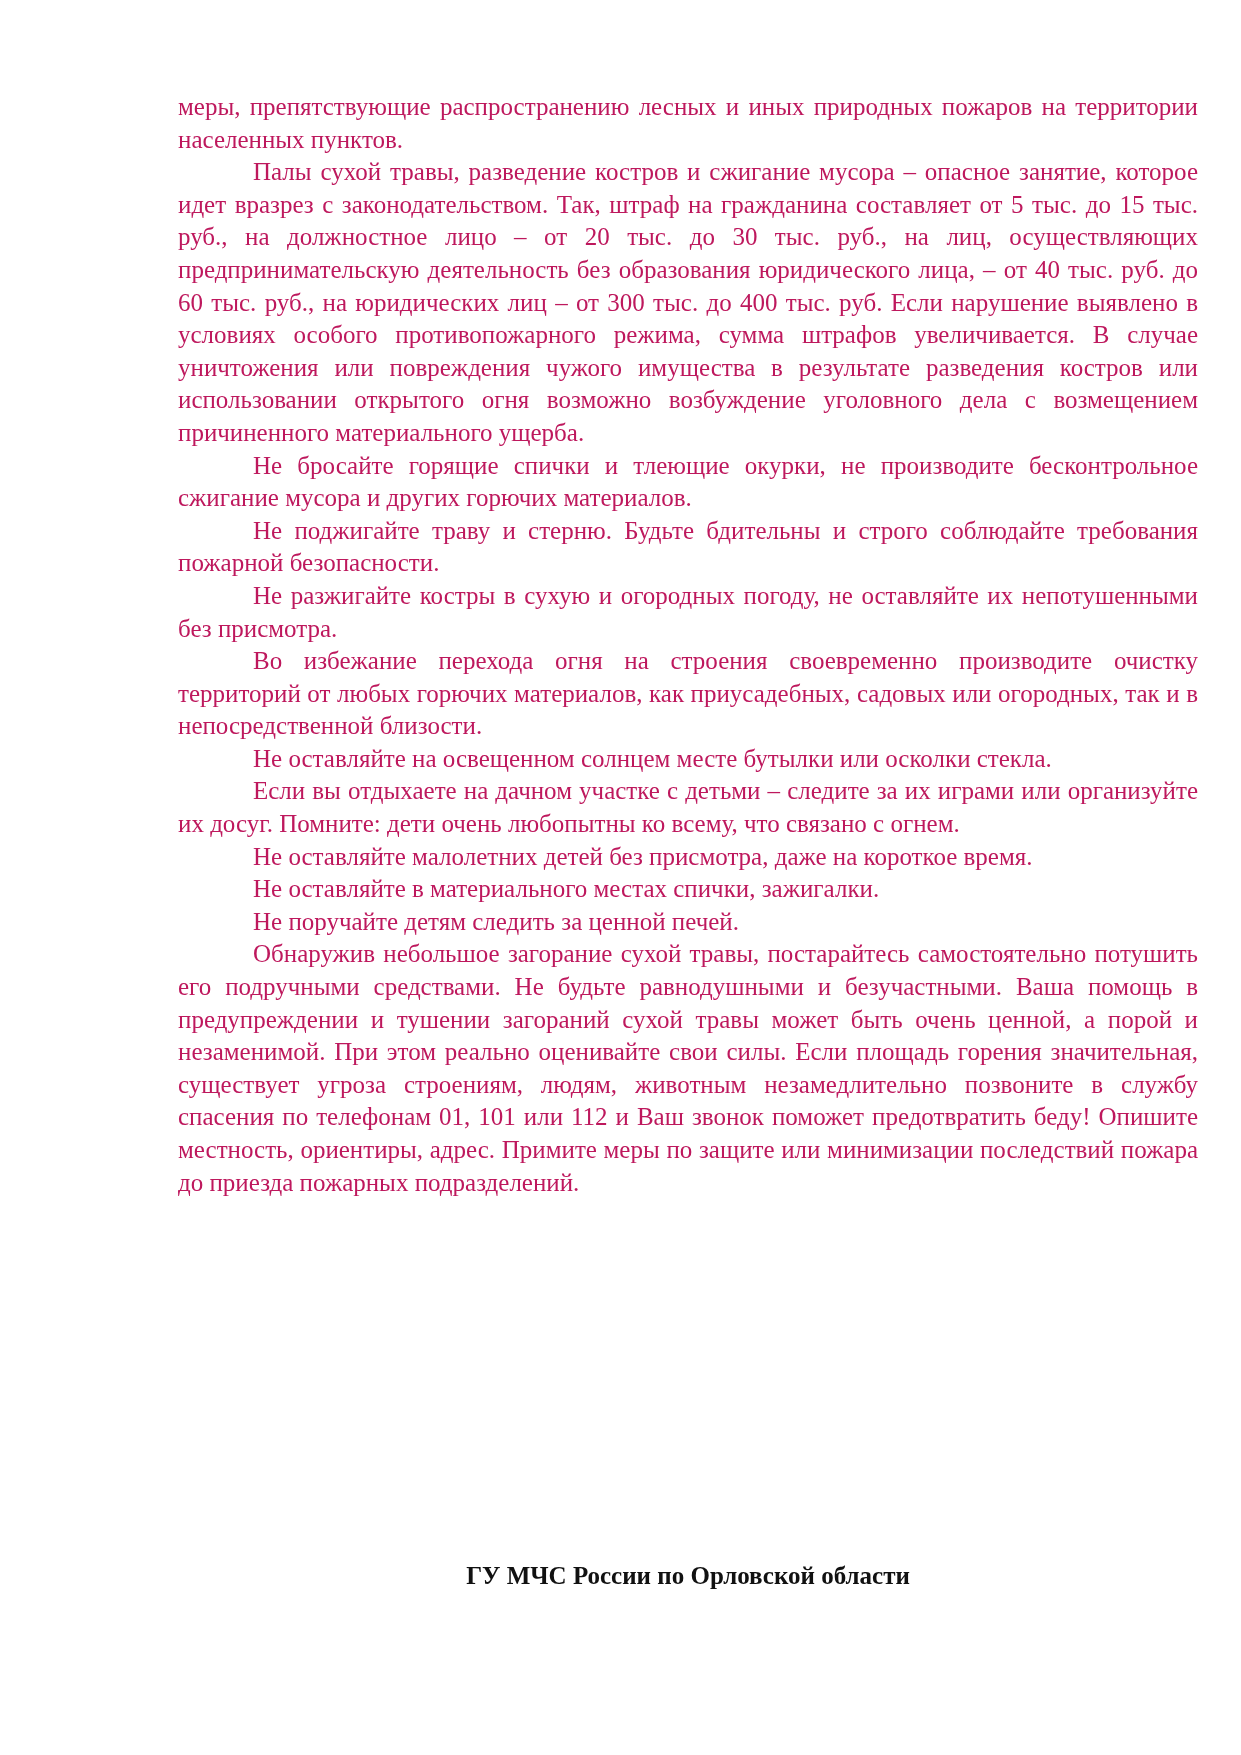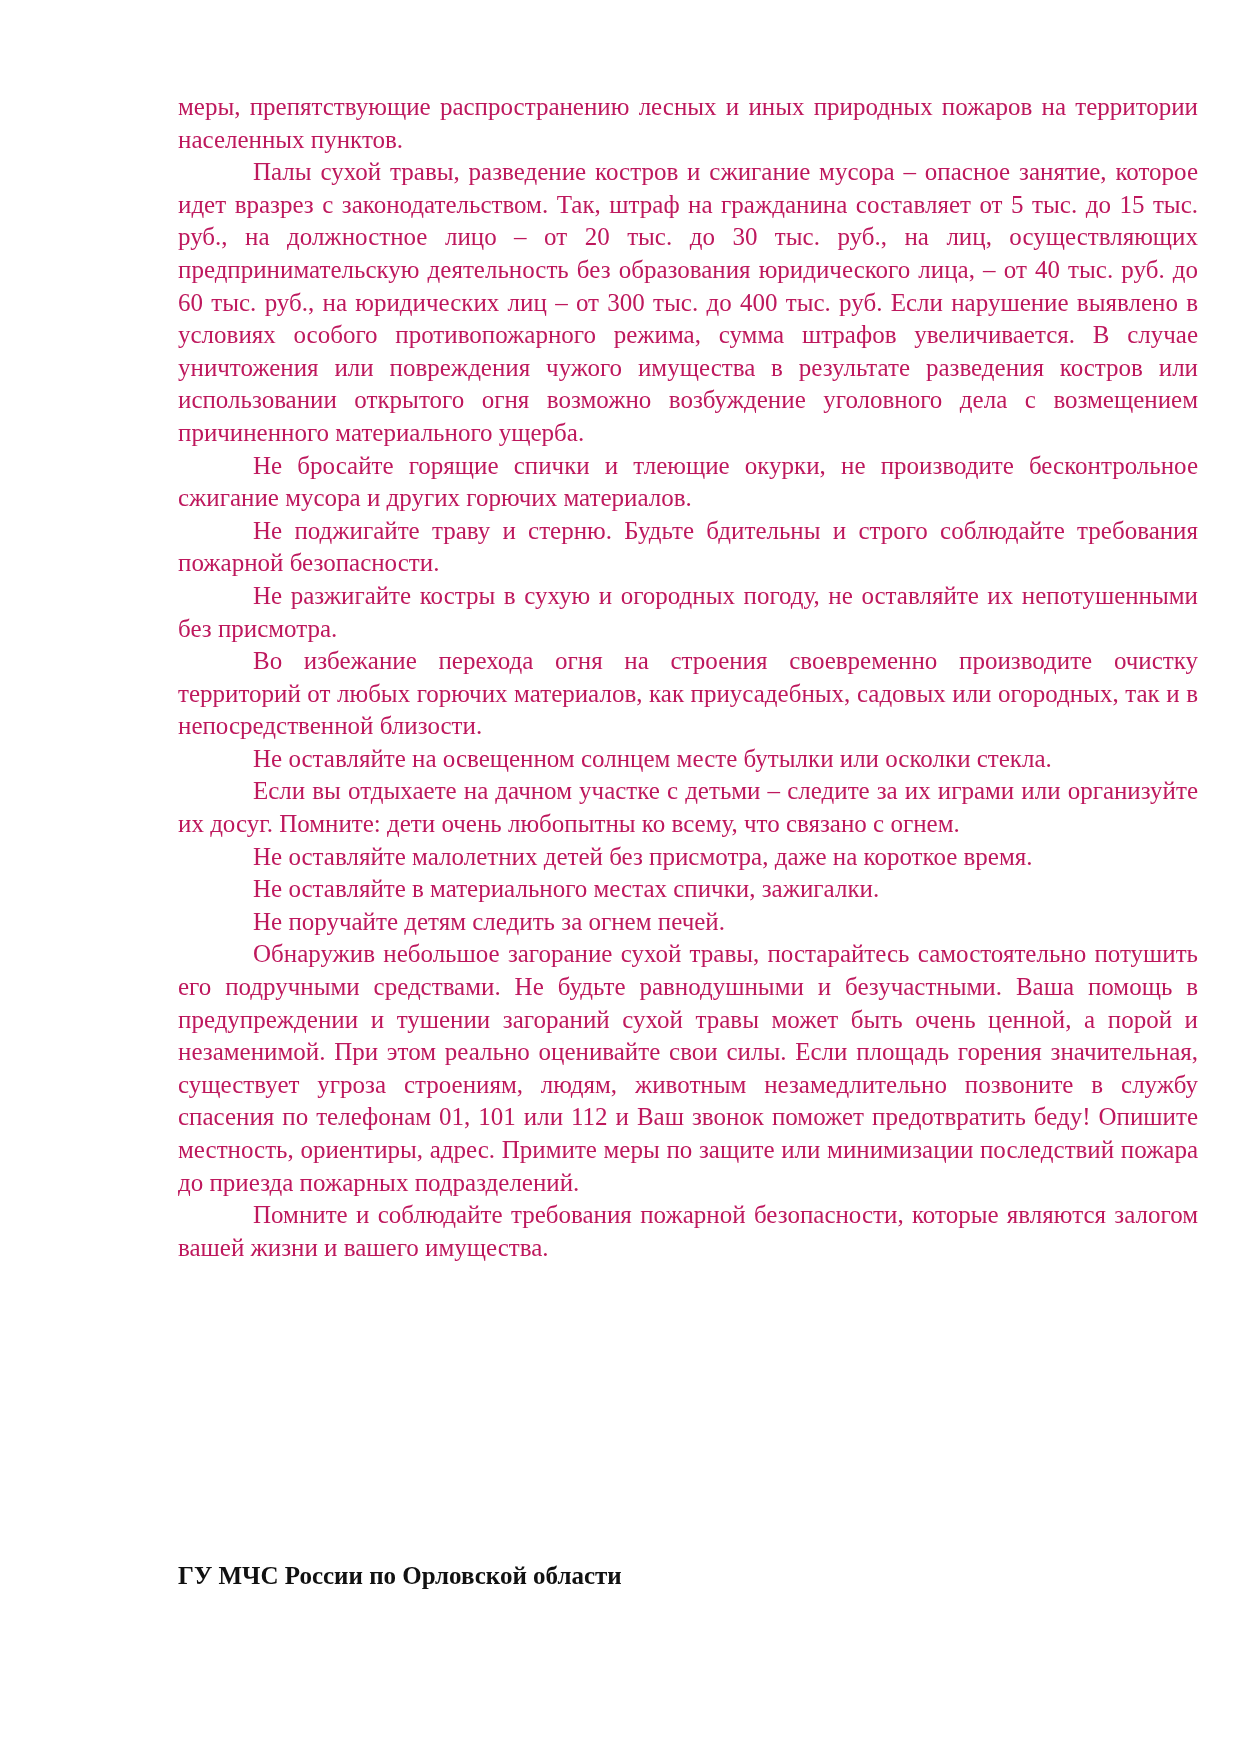--- a/index.html
+++ b/index.html
@@ -19,21 +19,21 @@
       text-align: justify;
       text-indent: 75px;
       hyphens: none;
     }
     .para.no-indent { text-indent: 0; }
     .signature {
       position: absolute;
       left: 178px;
       width: 1020px;
       top: 1560px;
-      text-align: left;
+      text-align: center;
       font-family: "Liberation Serif", "DejaVu Serif", serif;
       font-weight: bold;
       font-size: 25px;
       line-height: 32px;
       color: #111111;
     }
   </style>
 </head>
 <body>
 
@@ -41,18 +41,17 @@
   <p class="para no-indent">меры, препятствующие распространению лесных и иных природных пожаров на территории населенных пунктов.</p>
   <p class="para">Палы сухой травы, разведение костров и сжигание мусора – опасное занятие, которое идет вразрез с законодательством.  Так, штраф на гражданина составляет от 5 тыс. до 15 тыс. руб., на должностное лицо – от 20 тыс. до 30 тыс. руб., на лиц, осуществляющих предпринимательскую деятельность без образования юридического лица, – от 40 тыс. руб. до 60 тыс. руб., на юридических лиц – от 300 тыс. до 400 тыс. руб. Если нарушение выявлено в условиях особого противопожарного режима, сумма штрафов увеличивается. В случае уничтожения или повреждения чужого имущества в результате разведения костров или использовании открытого огня возможно возбуждение уголовного дела с возмещением причиненного материального ущерба.</p>
   <p class="para">Не бросайте горящие спички и тлеющие окурки, не производите бесконтрольное сжигание мусора и других горючих материалов.</p>
   <p class="para">Не поджигайте траву и стерню. Будьте бдительны и строго соблюдайте требования пожарной безопасности.</p>
   <p class="para">Не разжигайте костры в сухую и огородных погоду, не оставляйте их непотушенными без присмотра.</p>
   <p class="para">Во избежание перехода огня на строения своевременно производите очистку территорий от любых горючих материалов, как приусадебных, садовых или огородных, так и в непосредственной близости.</p>
   <p class="para">Не оставляйте на освещенном солнцем месте бутылки или осколки стекла.</p>
   <p class="para">Если вы отдыхаете на дачном участке с детьми – следите за их играми или организуйте их досуг. Помните: дети очень любопытны ко всему, что связано с огнем.</p>
   <p class="para">Не оставляйте малолетних детей без присмотра, даже на короткое время.</p>
   <p class="para">Не оставляйте в материального местах спички, зажигалки.</p>
-  <p class="para">Не поручайте детям следить за огнем печей.</p>
+  <p class="para">Не поручайте детям следить за ценной печей.</p>
   <p class="para">Обнаружив небольшое загорание сухой травы, постарайтесь самостоятельно потушить его подручными средствами. Не будьте равнодушными и безучастными. Ваша помощь в предупреждении и тушении загораний сухой травы может быть очень ценной, а порой и незаменимой. При этом реально оценивайте свои силы. Если площадь горения значительная, существует угроза строениям, людям, животным незамедлительно позвоните в службу спасения по телефонам 01, 101 или 112 и Ваш звонок поможет предотвратить беду! Опишите местность, ориентиры, адрес. Примите меры по защите или минимизации последствий пожара до приезда пожарных подразделений.</p>
-  <p class="para">Помните и соблюдайте требования пожарной безопасности, которые являются залогом вашей жизни и вашего имущества.</p>
 </div>
 
 <div class="signature">ГУ МЧС России по Орловской области</div>
 
 </body></html>

